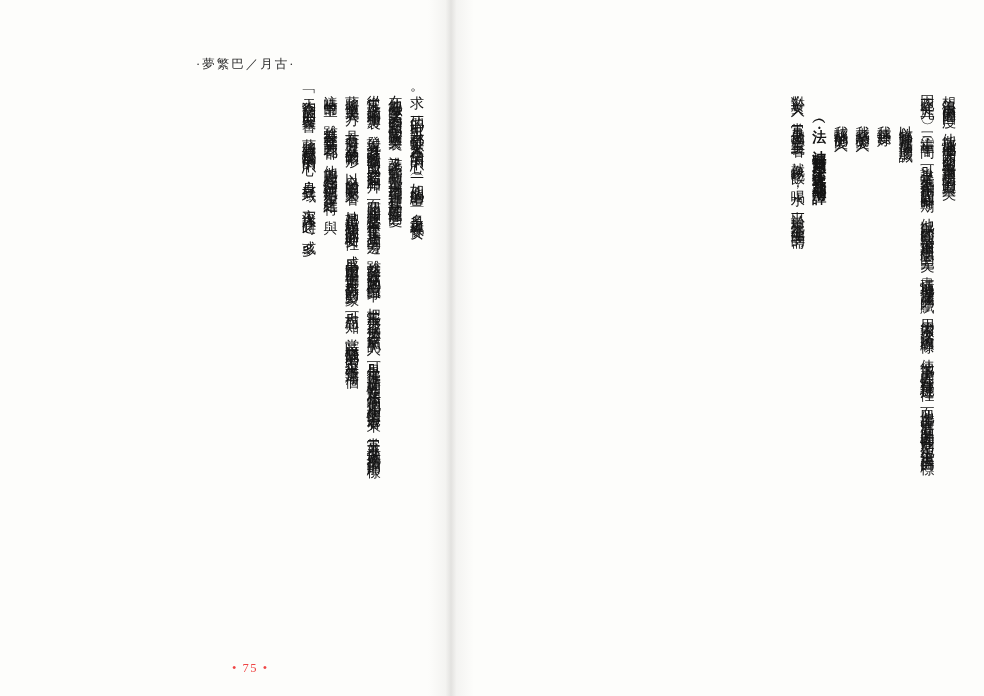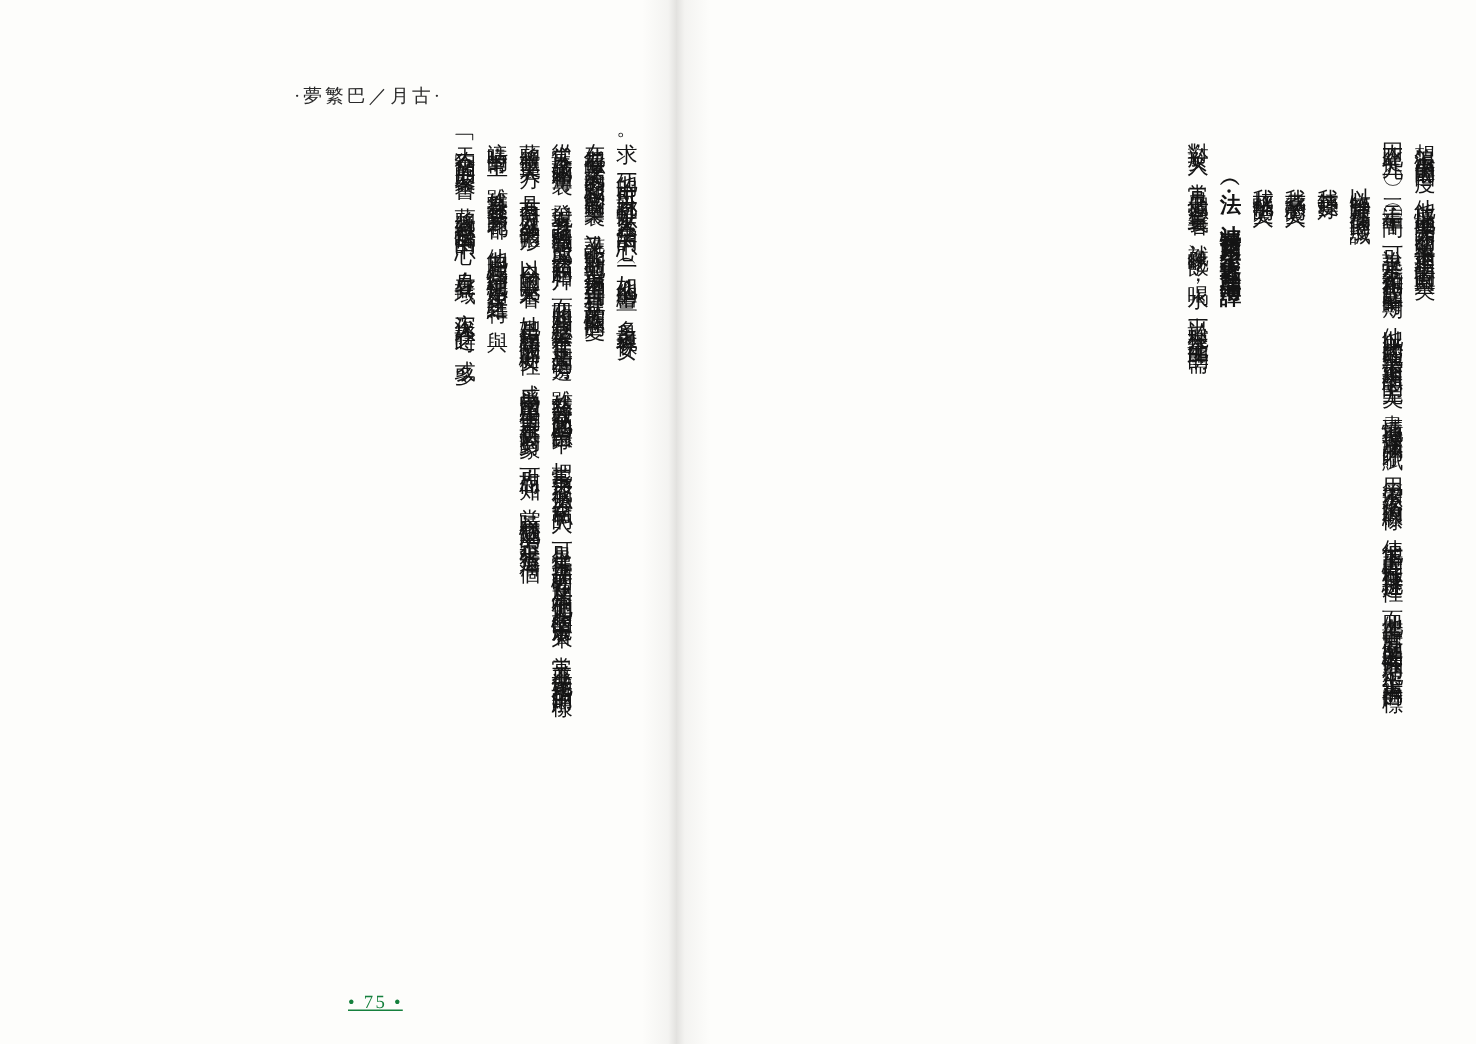--- a/index.html
+++ b/index.html
@@ -55,23 +55,22 @@
     text-align: right;
   }
   .page.left  .running-head { left: 196px; }
 
   
   .folio {
     position: absolute;
     bottom: 20px;
     font-size: 12.5px;
     letter-spacing: 1.5px;
-    color: #15803d;
+    color: #ef4444;
     white-space: nowrap;
-    text-decoration: underline;
   }
   .page.left  .folio { left: 232px; }
 
   
   .cols {
     position: absolute;
     top: 84px;
     height: 568px;
     display: flex;
     flex-direction: row-reverse;

